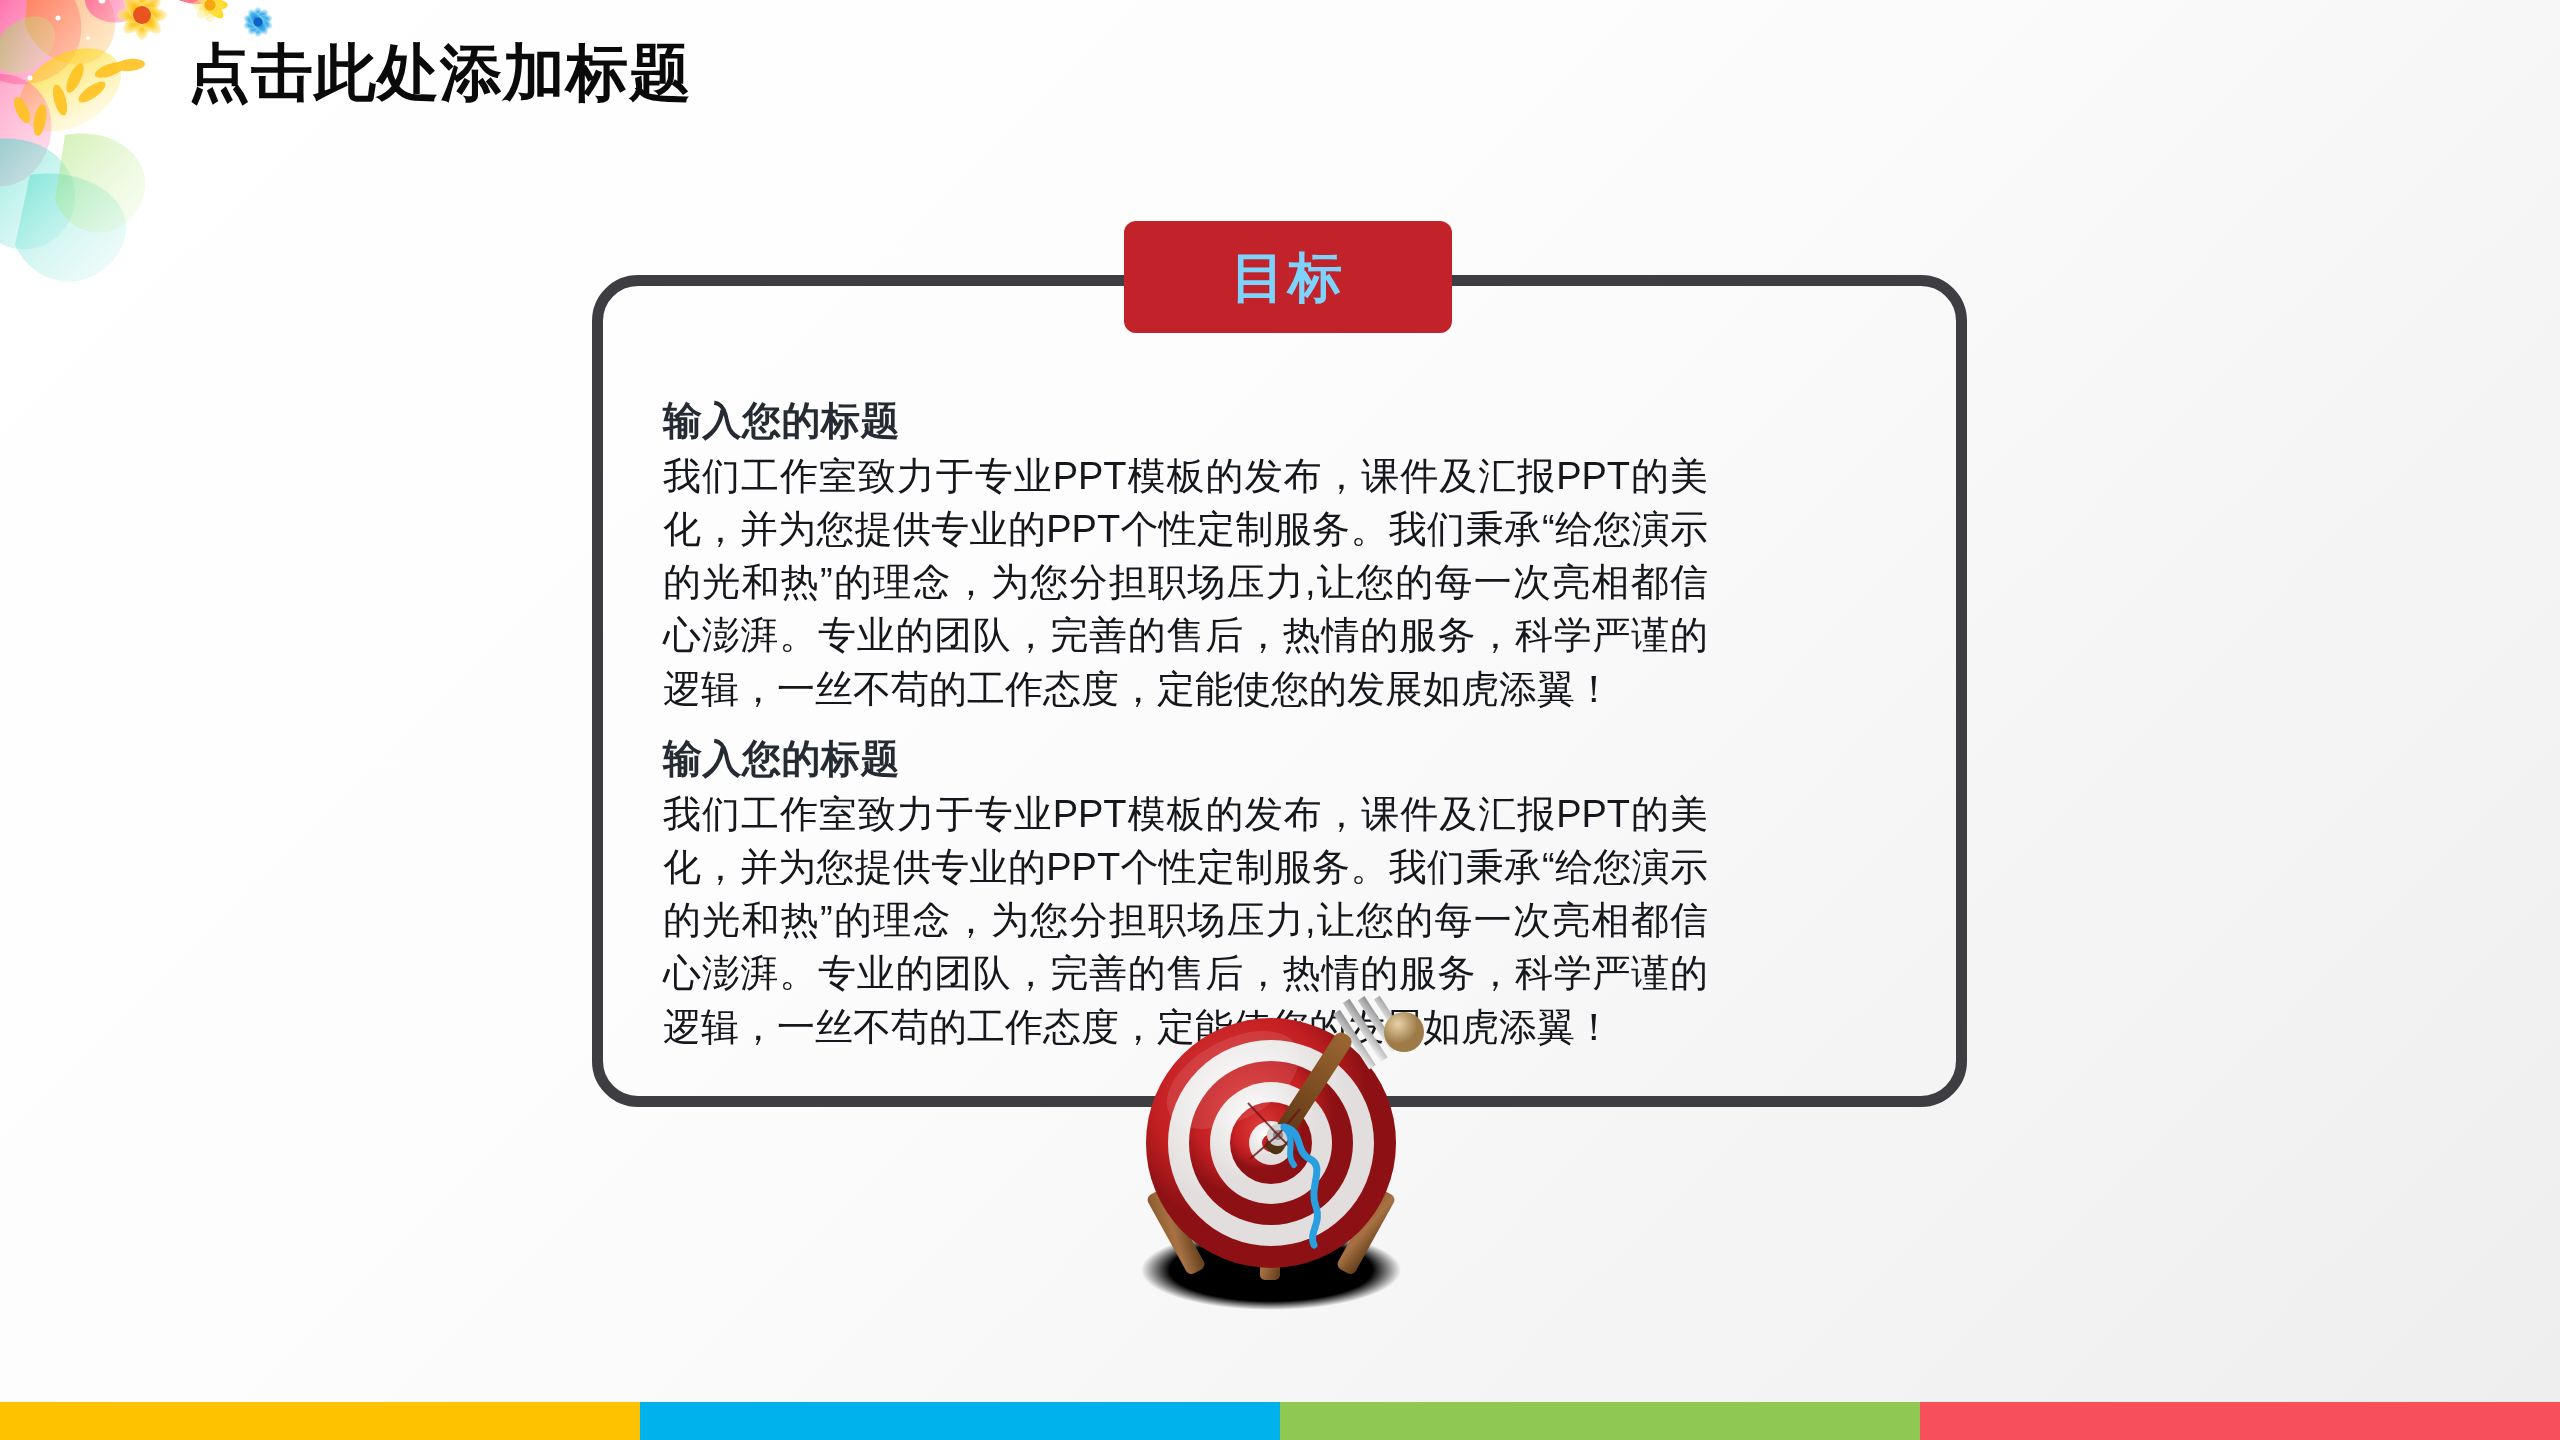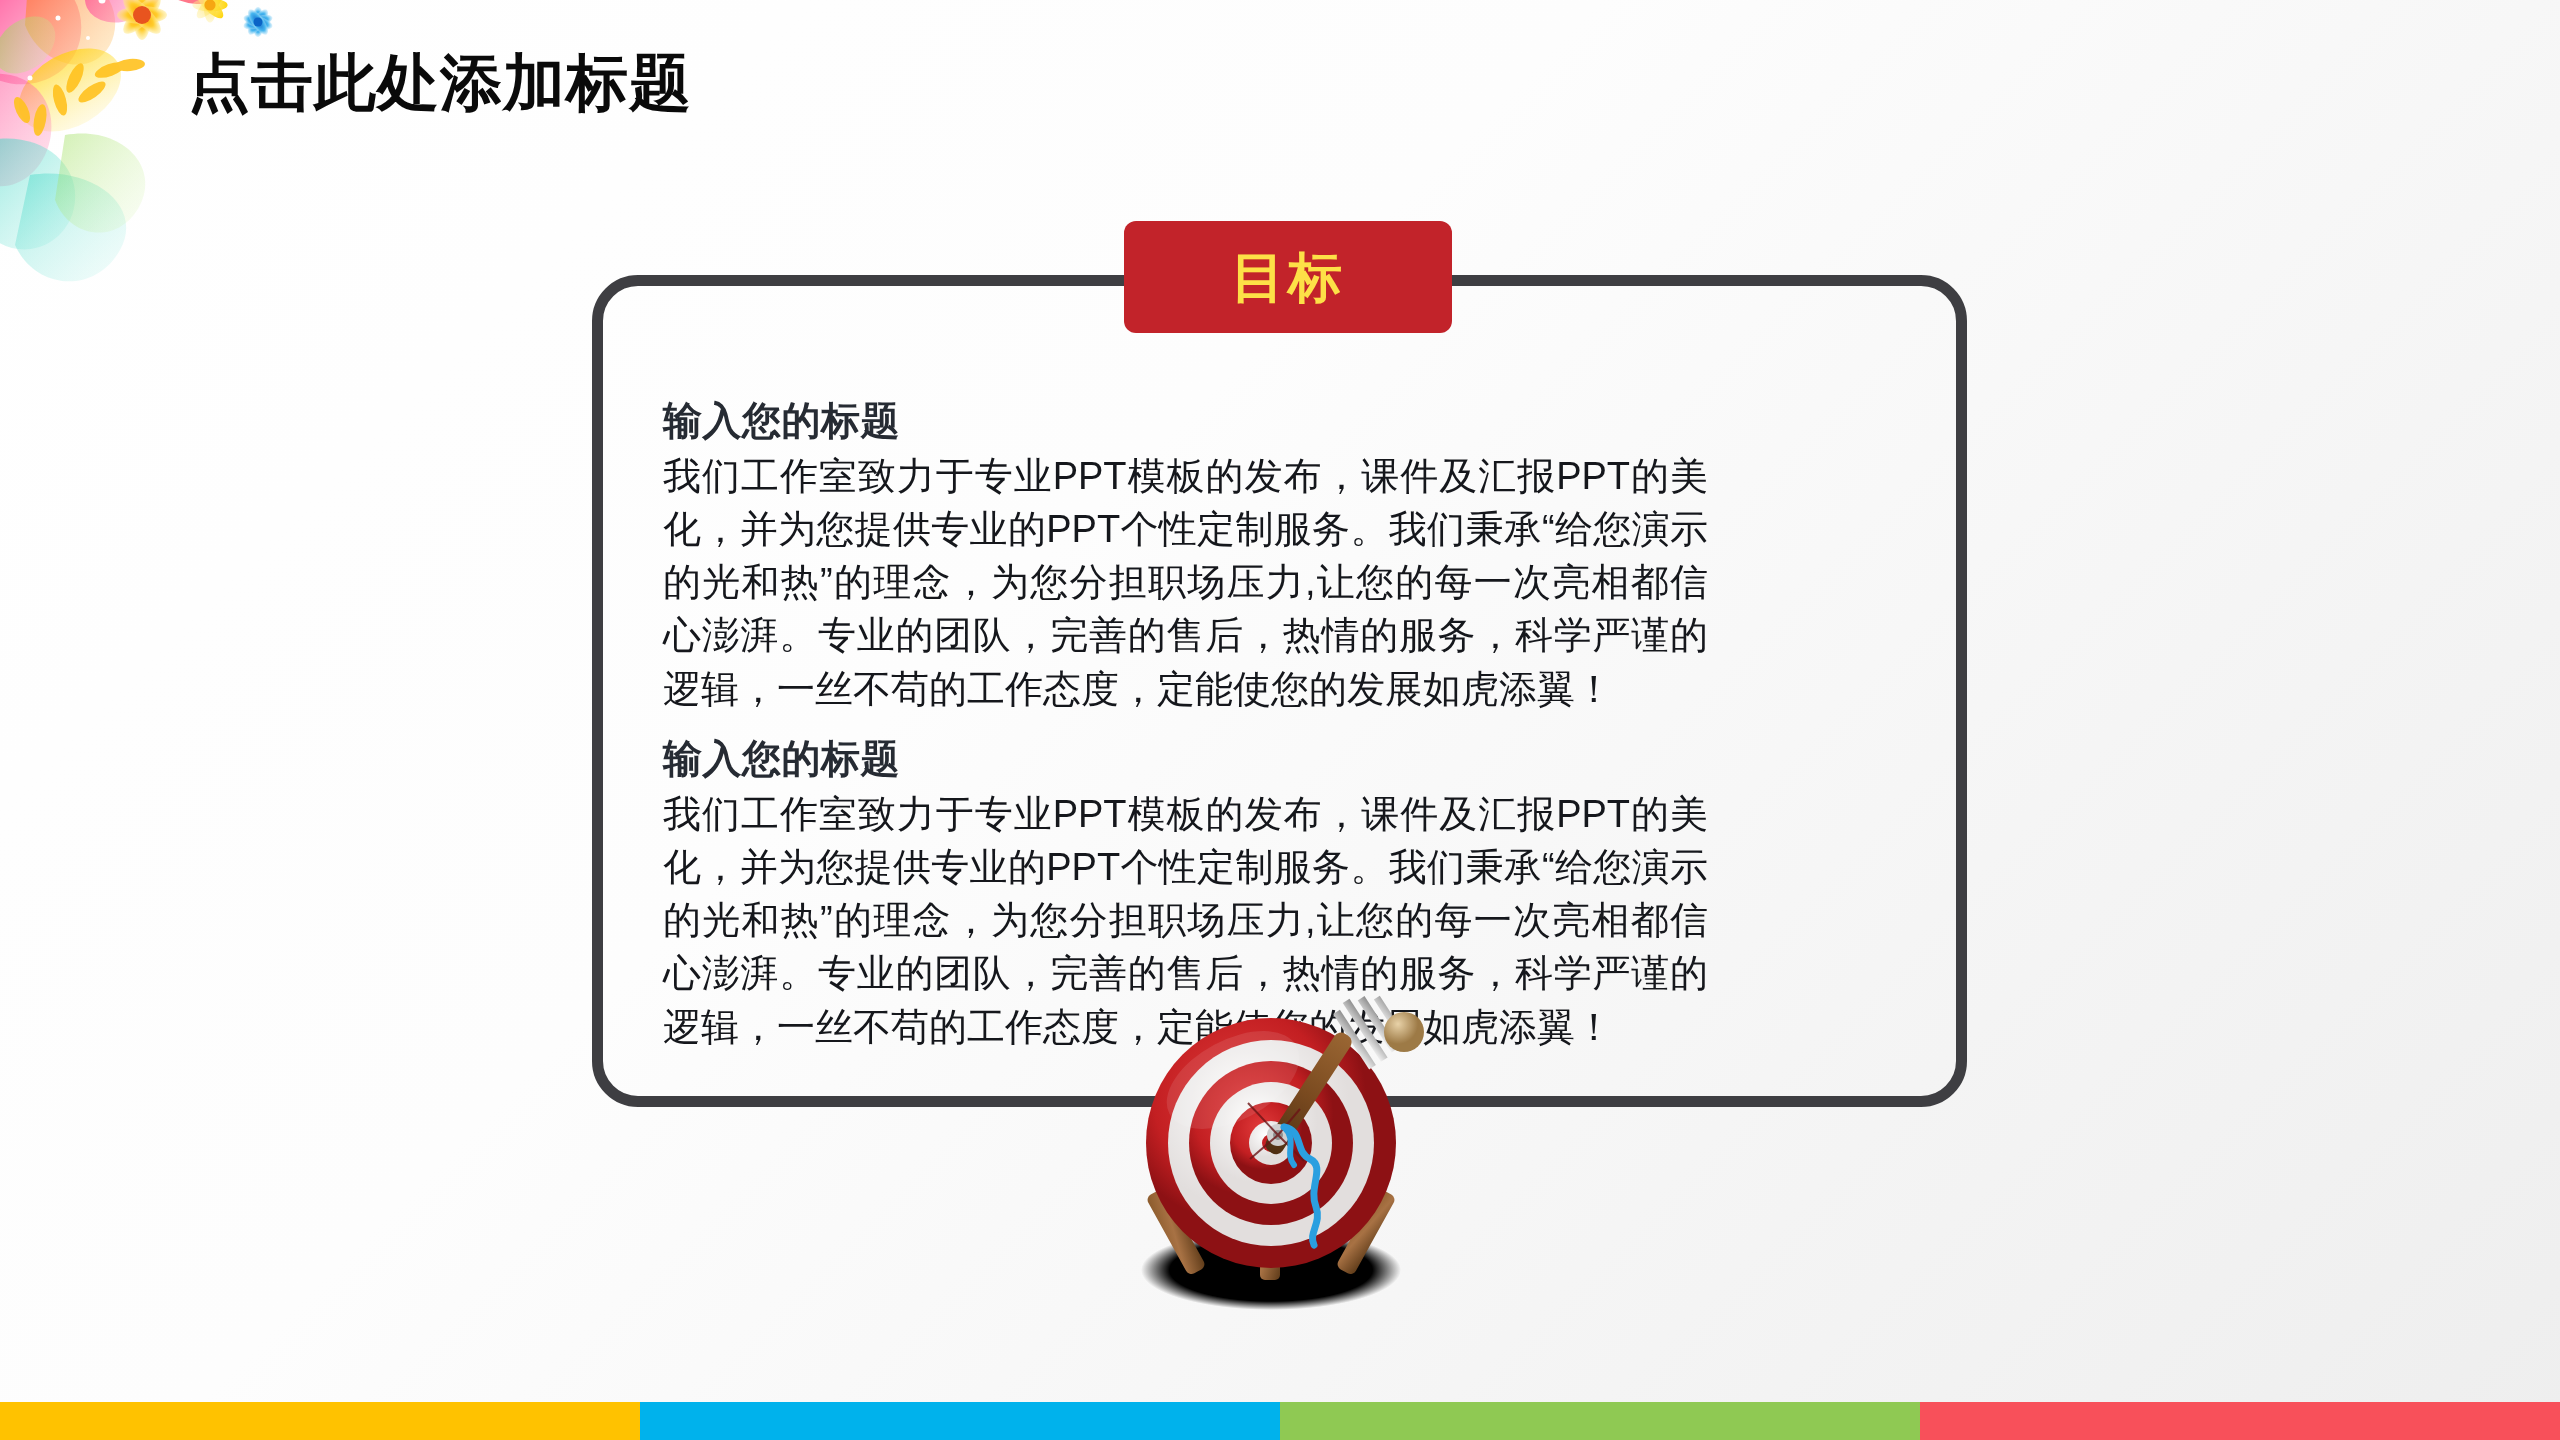--- a/index.html
+++ b/index.html
@@ -27,21 +27,21 @@
     top: -40px;
     width: 420px;
     height: 360px;
     pointer-events: none;
   }
 
   
   .slide-title {
     position: absolute;
     left: 188px;
-    top: 44px;
+    top: 34px;
     font-size: 62px;
     font-weight: bold;
     color: #0a0a0a;
     letter-spacing: 1px;
     line-height: 1.25;
     white-space: nowrap;
   }
 
   
   .frame {
@@ -232,21 +232,21 @@
       <circle cx="40" cy="35" r="2"></circle>
         <circle cx="118" cy="78" r="2"></circle>
     </g>
   </svg>
 
   <div class="slide-title">点击此处添加标题</div>
 
   <div class="frame" style="border-color: rgb(62, 62, 66);"></div>
 
   <div class="badge" style="background: rgb(194, 35, 42);">
-    <span class="badge-label" style="color: #fde047;">目标</span>
+    <span class="badge-label" style="color: #7dd3fc;">目标</span>
   </div>
 
   <div class="blocks">
     <div class="block">
       <div class="block-heading">输入您的标题</div>
       <div class="block-body">我们工作室致力于专业PPT模板的发布，课件及汇报PPT的美化，并为您提供专业的PPT个性定制服务。我们秉承“给您演示的光和热”的理念，为您分担职场压力,让您的每一次亮相都信心澎湃。专业的团队，完善的售后，热情的服务，科学严谨的逻辑，一丝不苟的工作态度，定能使您的发展如虎添翼！</div>
     </div>
     <div class="block">
       <div class="block-heading">输入您的标题</div>
       <div class="block-body">我们工作室致力于专业PPT模板的发布，课件及汇报PPT的美化，并为您提供专业的PPT个性定制服务。我们秉承“给您演示的光和热”的理念，为您分担职场压力,让您的每一次亮相都信心澎湃。专业的团队，完善的售后，热情的服务，科学严谨的逻辑，一丝不苟的工作态度，定能使您的发展如虎添翼！</div>

